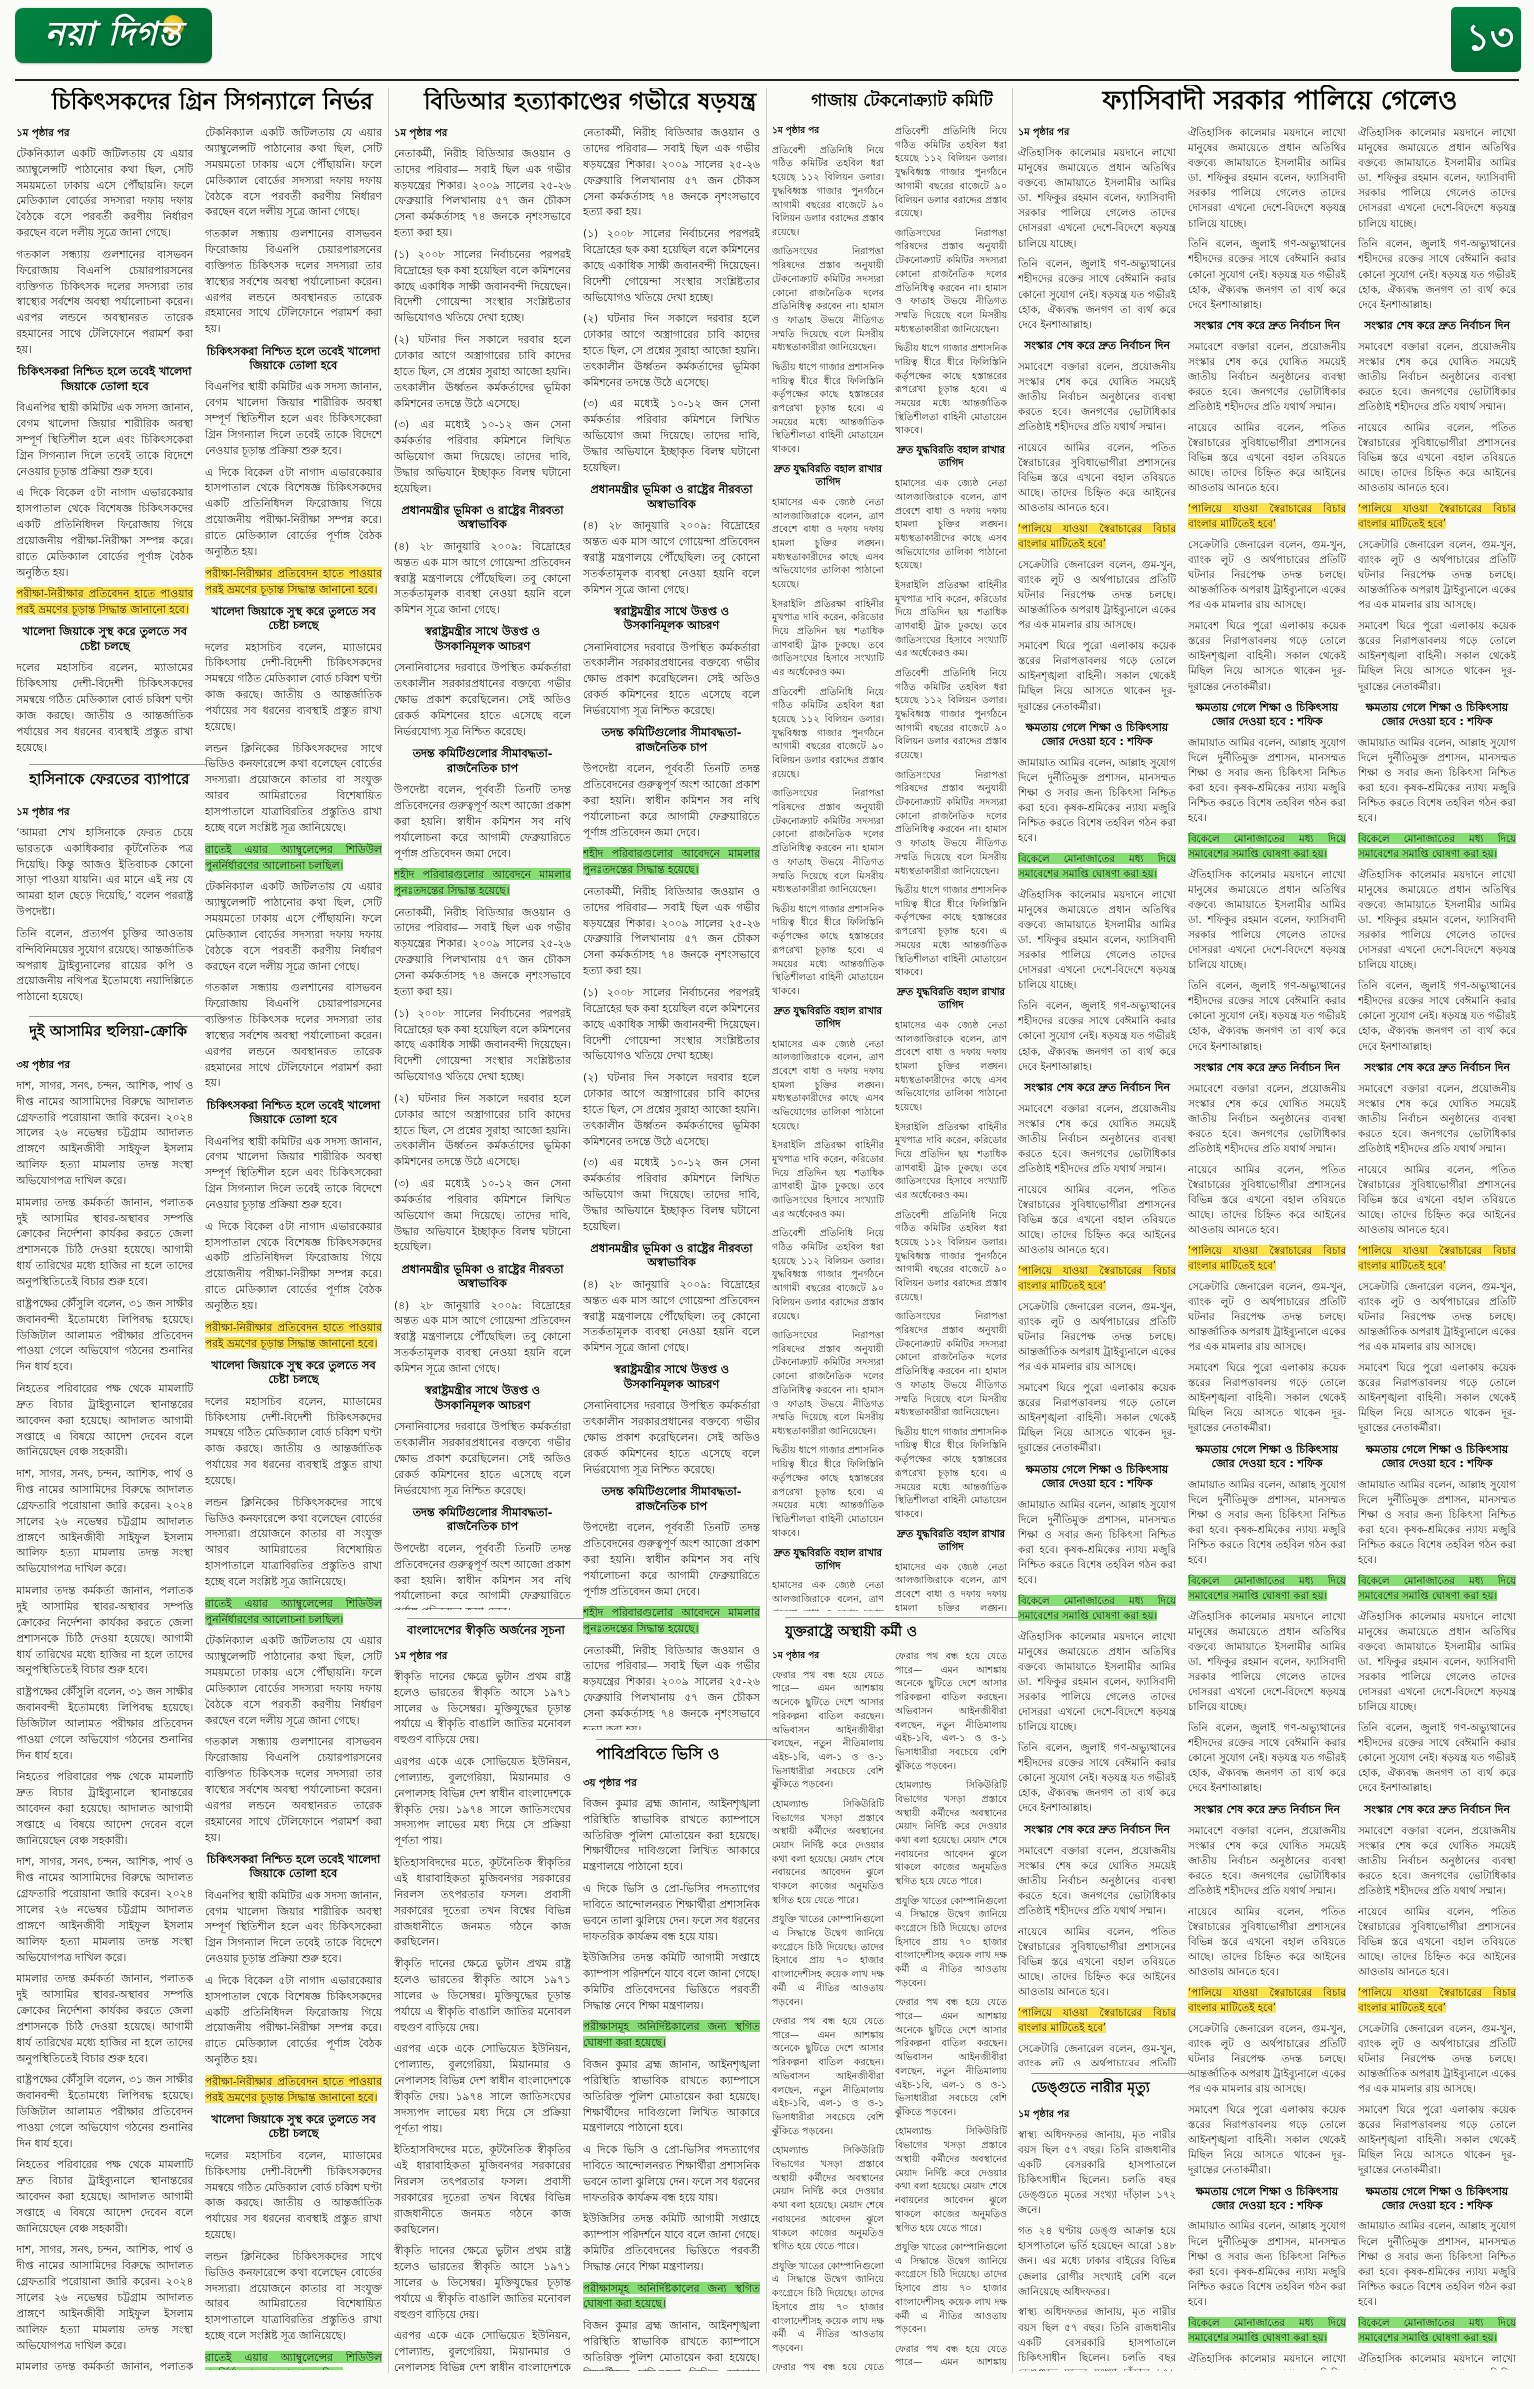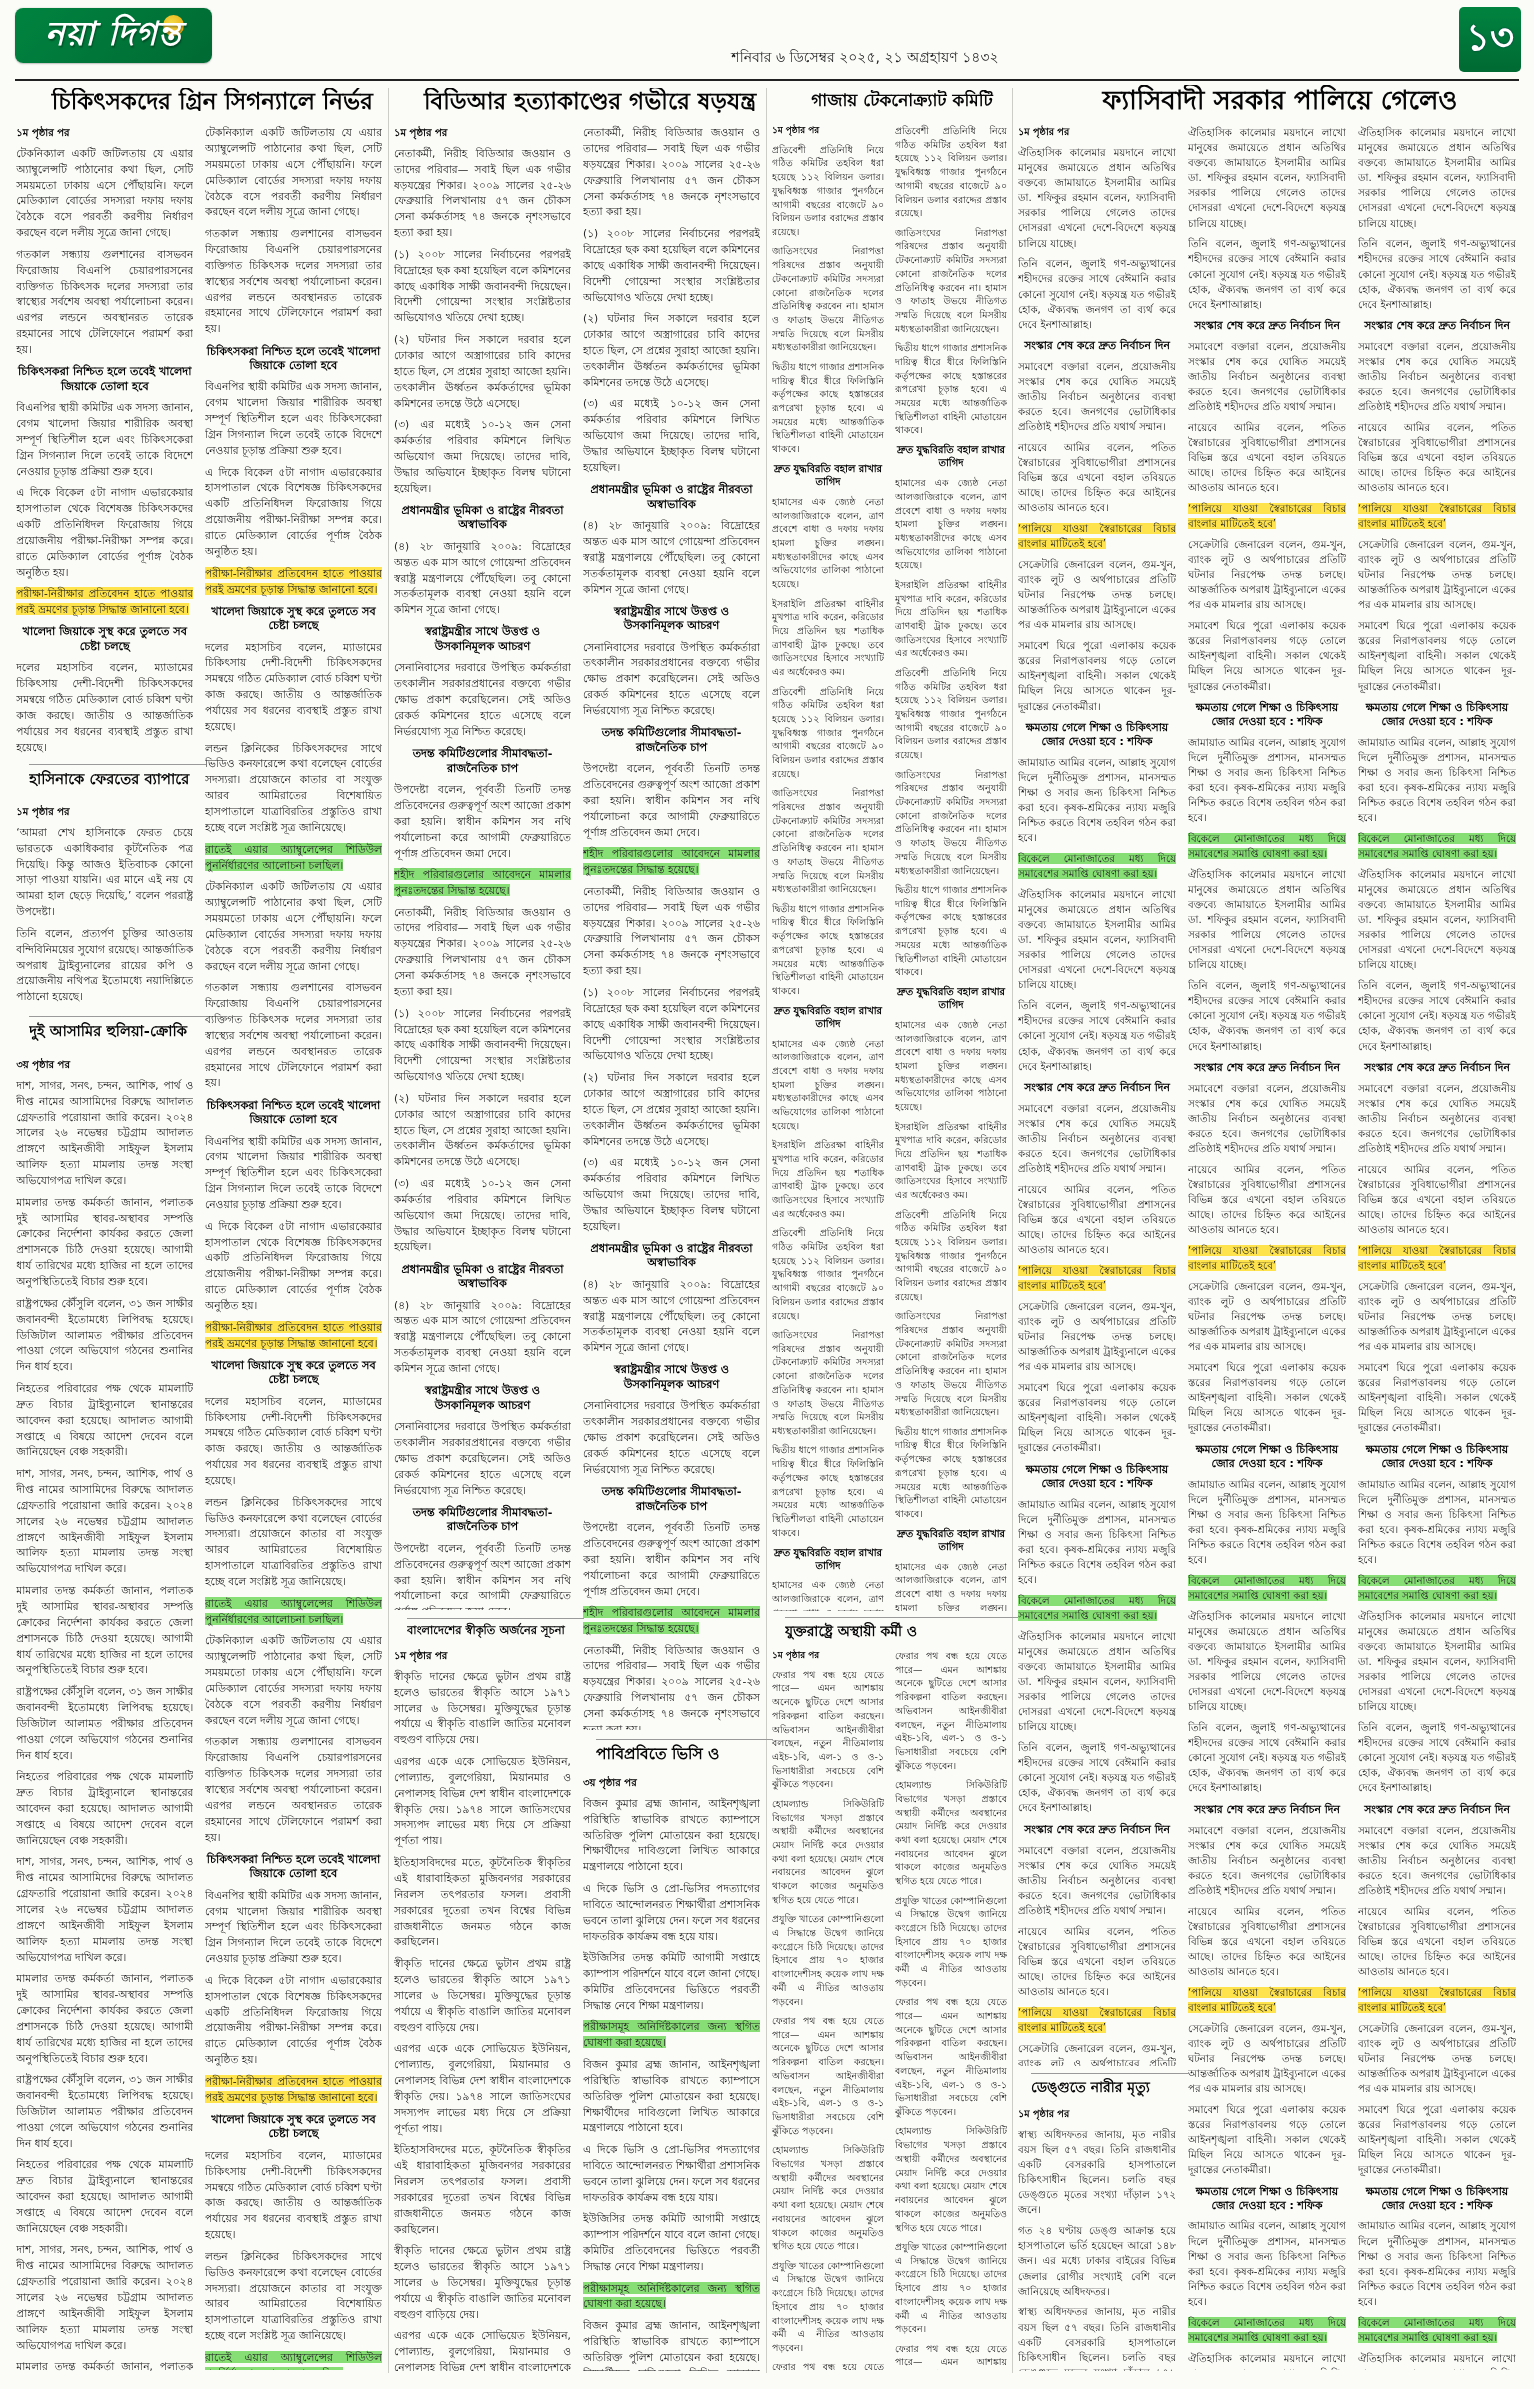--- a/index.html
+++ b/index.html
@@ -10,21 +10,21 @@
             background:linear-gradient(135deg,#00833f,#006a33);display:flex;align-items:center;
             justify-content:center;overflow:hidden;box-shadow:0 0.8px 1.6px rgba(0,0,0,.25);}
   .masthead .sun{position:absolute;right:28px;top:6.5px;width:21px;height:21px;border-radius:50%;
             background:radial-gradient(circle at 40% 40%,#ffe24a,#f7a600);opacity:.95;}
   .masthead .mtext{position:relative;font-size:33px;font-weight:bold;color:#ffffff;
             letter-spacing:0.8px;text-shadow:0.8px 1.6px 1.6px rgba(0,0,0,.35);font-style:italic;}
   .dateline{position:absolute;left:407px;right:212px;top:46px;text-align:center;
             font-size:14px;color:#222;}
   .pagenum-box{position:absolute;right:14px;top:6.5px;width:62px;height:65px;border-radius:4.9px;
             background:linear-gradient(180deg,#00833f,#006a33);display:flex;align-items:center;
-            justify-content:center;}
+            justify-content:center;padding-left:8px;}
   .pagenum-box .pn{font-size:37px;font-weight:bold;color:#fff;text-shadow:0 0 1.6px #024;}
   .header-rule{position:absolute;left:14.7px;top:79px;width:1504px;height:1.6px;background:#222;}
   
   .headline{position:absolute;font-weight:bold;color:#050505;text-align:center;line-height:1.2;
             overflow:hidden;margin-left:13px;}
   .headline.left{text-align:left;}
   .toprule{border-top:0.8px solid #9a9a9a;padding-top:4.9px;}
   
   .col{position:absolute;overflow:hidden;text-align:justify;color:#222;}
   .col.w-wide{font-size:10.6px;line-height:1.5;}
@@ -40,21 +40,20 @@
 </style>
 </head>
 <body>
 
 <div class="page">
 
   <div class="masthead">
     <span class="sun"></span>
     <span class="mtext">নয়া দিগন্ত</span>
   </div>
-  <div class="dateline">শনিবার ৬ ডিসেম্বর ২০২৫, ২১ অগ্রহায়ণ ১৪৩২</div>
   <div class="pagenum-box">
     <span class="pn">১৩</span>
   </div>
   <div class="header-rule"></div>
 
   <div class="vrule" style="left:388px"></div>
   <div class="vrule" style="left:766px"></div>
   <div class="vrule" style="left:1012px"></div>
 
   <div class="headline" style="left:16.3px;top:88px;width:366px;height:33px;font-size:23px">চিকিৎসকদের গ্রিন সিগন্যালে নির্ভর</div>

